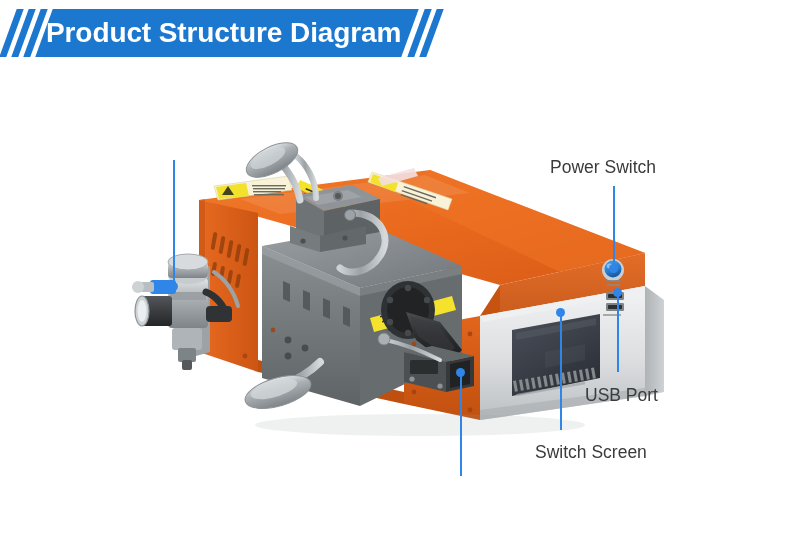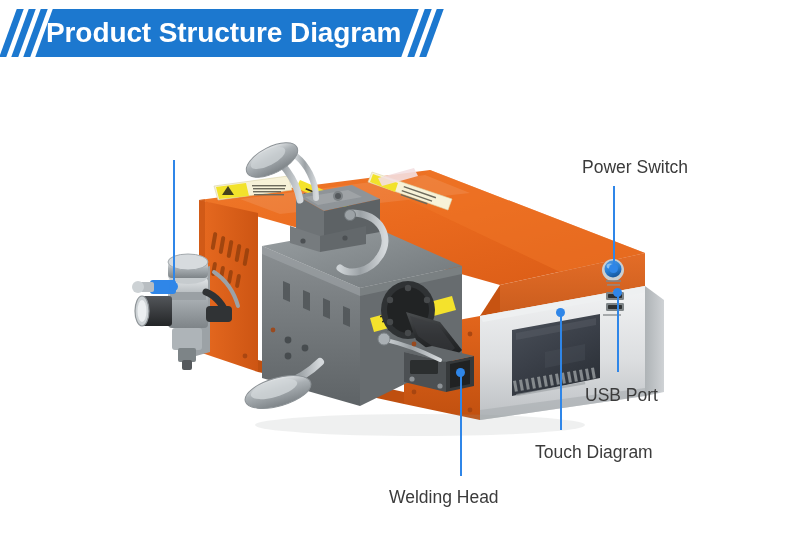--- a/index.html
+++ b/index.html
@@ -413,29 +413,28 @@
     <div class="stripe s3"></div>
     <div id="banner-body"></div>
     <div class="stripe r1"></div>
     <div class="stripe r2"></div>
     <div id="banner-title">Product Structure Diagram</div>
   </div>
 
   <div class="leader" style="left:173px; top:160px; height:126px;"></div>
   <div class="leader-dot" style="left:169px; top:282px;"></div>
 
-  <div class="callout-label" style="left:582px; top:159px;text-align:center;">Power Switch</div>
+  <div class="callout-label" style="left:550px; top:159px;text-align:center;">Power Switch</div>
   <div class="leader" style="left:613px; top:186px; height:82px;"></div>
   <div class="leader-dot" style="left:609px; top:264px;"></div>
 
   <div class="callout-label" style="left:585px; top:387px;text-align:right;">USB Port</div>
   <div class="leader" style="left:617px; top:292px; height:80px;"></div>
   <div class="leader-dot" style="left:613px; top:288px;"></div>
 
-  <div class="callout-label" style="left:535px; top:444px;">Touch Diagram</div>
+  <div class="callout-label" style="left:535px; top:444px;">Switch Screen</div>
   <div class="leader" style="left:560px; top:312px; height:118px;"></div>
   <div class="leader-dot" style="left:556px; top:308px;"></div>
 
-  <div class="callout-label" style="left:389px; top:489px;">Welding Head</div>
   <div class="leader" style="left:460px; top:372px; height:104px;"></div>
   <div class="leader-dot" style="left:456px; top:368px;"></div>
 
 </div>
 
 </body></html>

